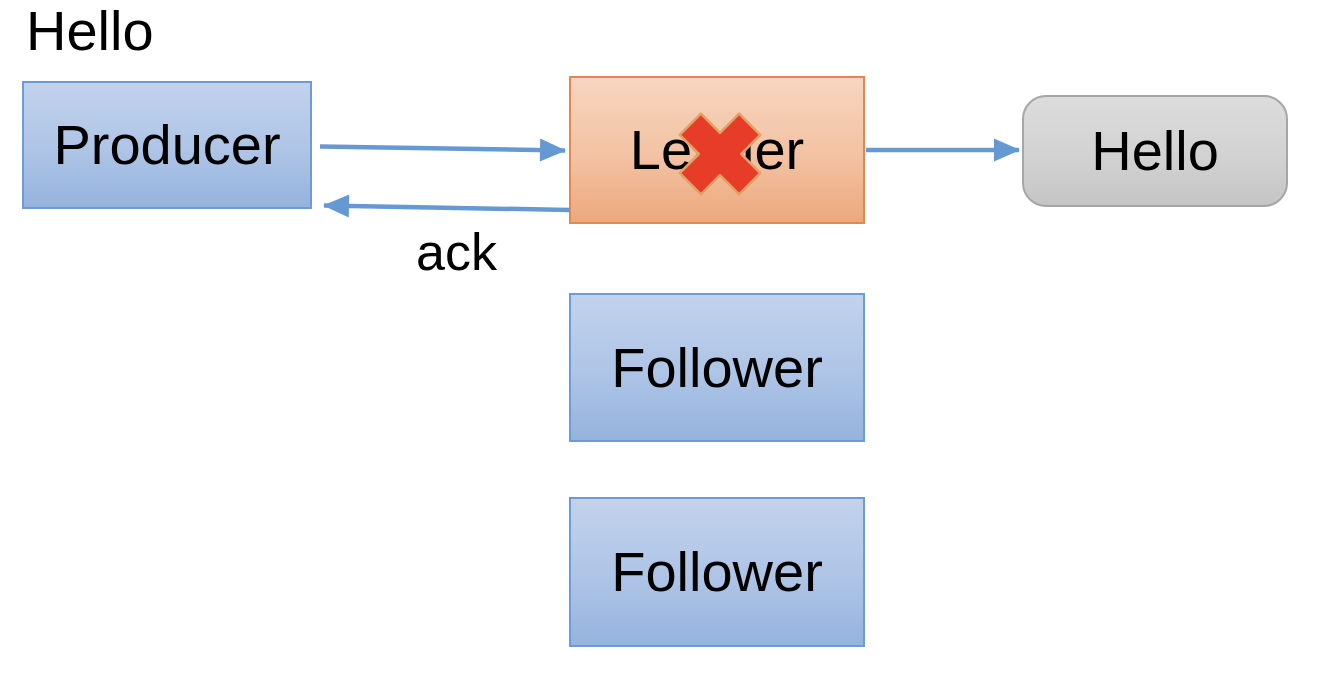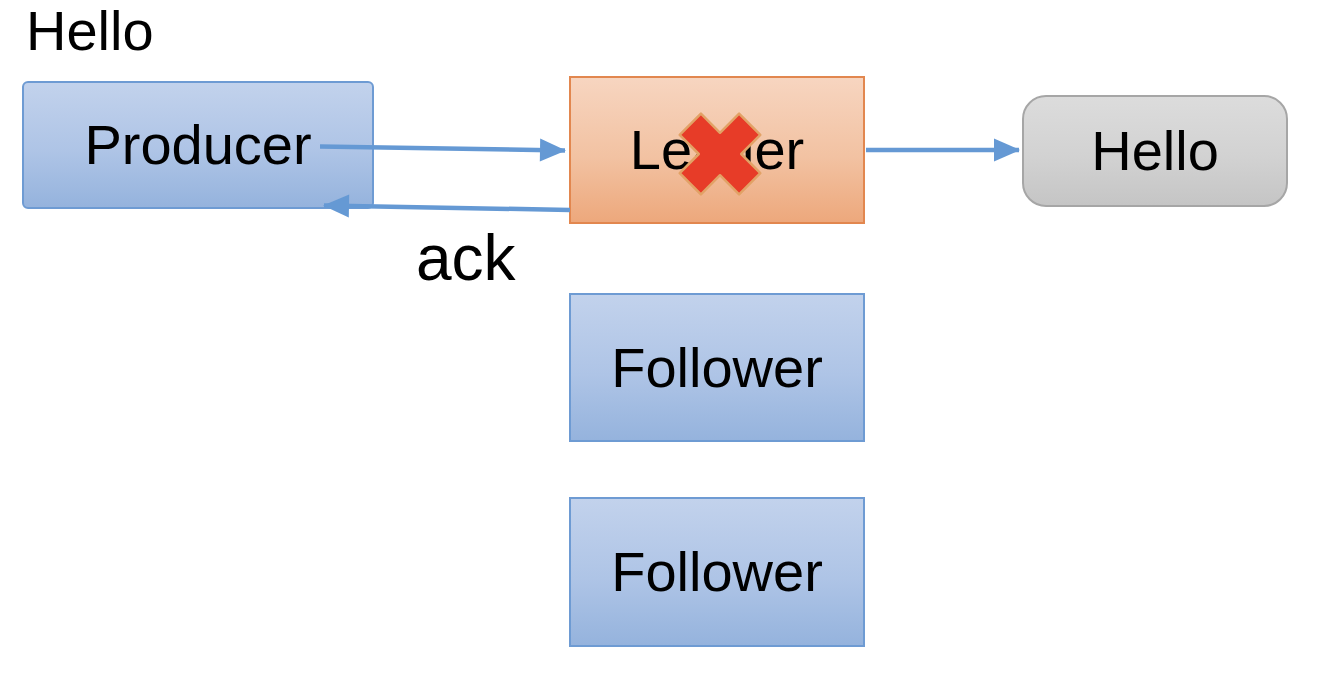--- a/index.html
+++ b/index.html
@@ -32,34 +32,34 @@
   }
   .node-orange {
     background: linear-gradient(180deg, #f7d5c0 0%, #f2c2a2 55%, #eda87c 100%);
     border: 2.5px solid #e2874f;
   }
   .node-gray {
     background: linear-gradient(180deg, #dcdcdc 0%, #d2d2d2 55%, #c5c5c5 100%);
     border: 2.5px solid #a6a6a6;
     border-radius: 24px;
   }
-  .producer  { left: 22px;  top: 81px;  width: 352px; height: 128px; border-radius: 6px; }
+  .producer  { left: 22px;  top: 81px;  width: 290px; height: 128px; }
   .leader    { left: 569px; top: 76px;  width: 296px; height: 148px; }
   .result    { left: 1022px;top: 95px;  width: 266px; height: 112px; }
   .follower-top    { left: 569px; top: 293px; width: 296px; height: 149px; }
   .follower-bottom { left: 569px; top: 497px; width: 296px; height: 150px; }
 
   .floating-label {
     position: absolute;
     white-space: nowrap;
     line-height: 1;
     color: #000000;
   }
   .note-label { left: 26px; top: 3px; font-size: 56px; }
-  .ack-label  { left: 416px; top: 226px; font-size: 64px; }
+  .ack-label  { left: 416px; top: 226px; font-size: 52px; }
 
   .overlay {
     position: absolute;
     left: 0; top: 0;
     width: 1320px;
     height: 678px;
     pointer-events: none;
   }
   .connector {
     stroke: #6599d4;

